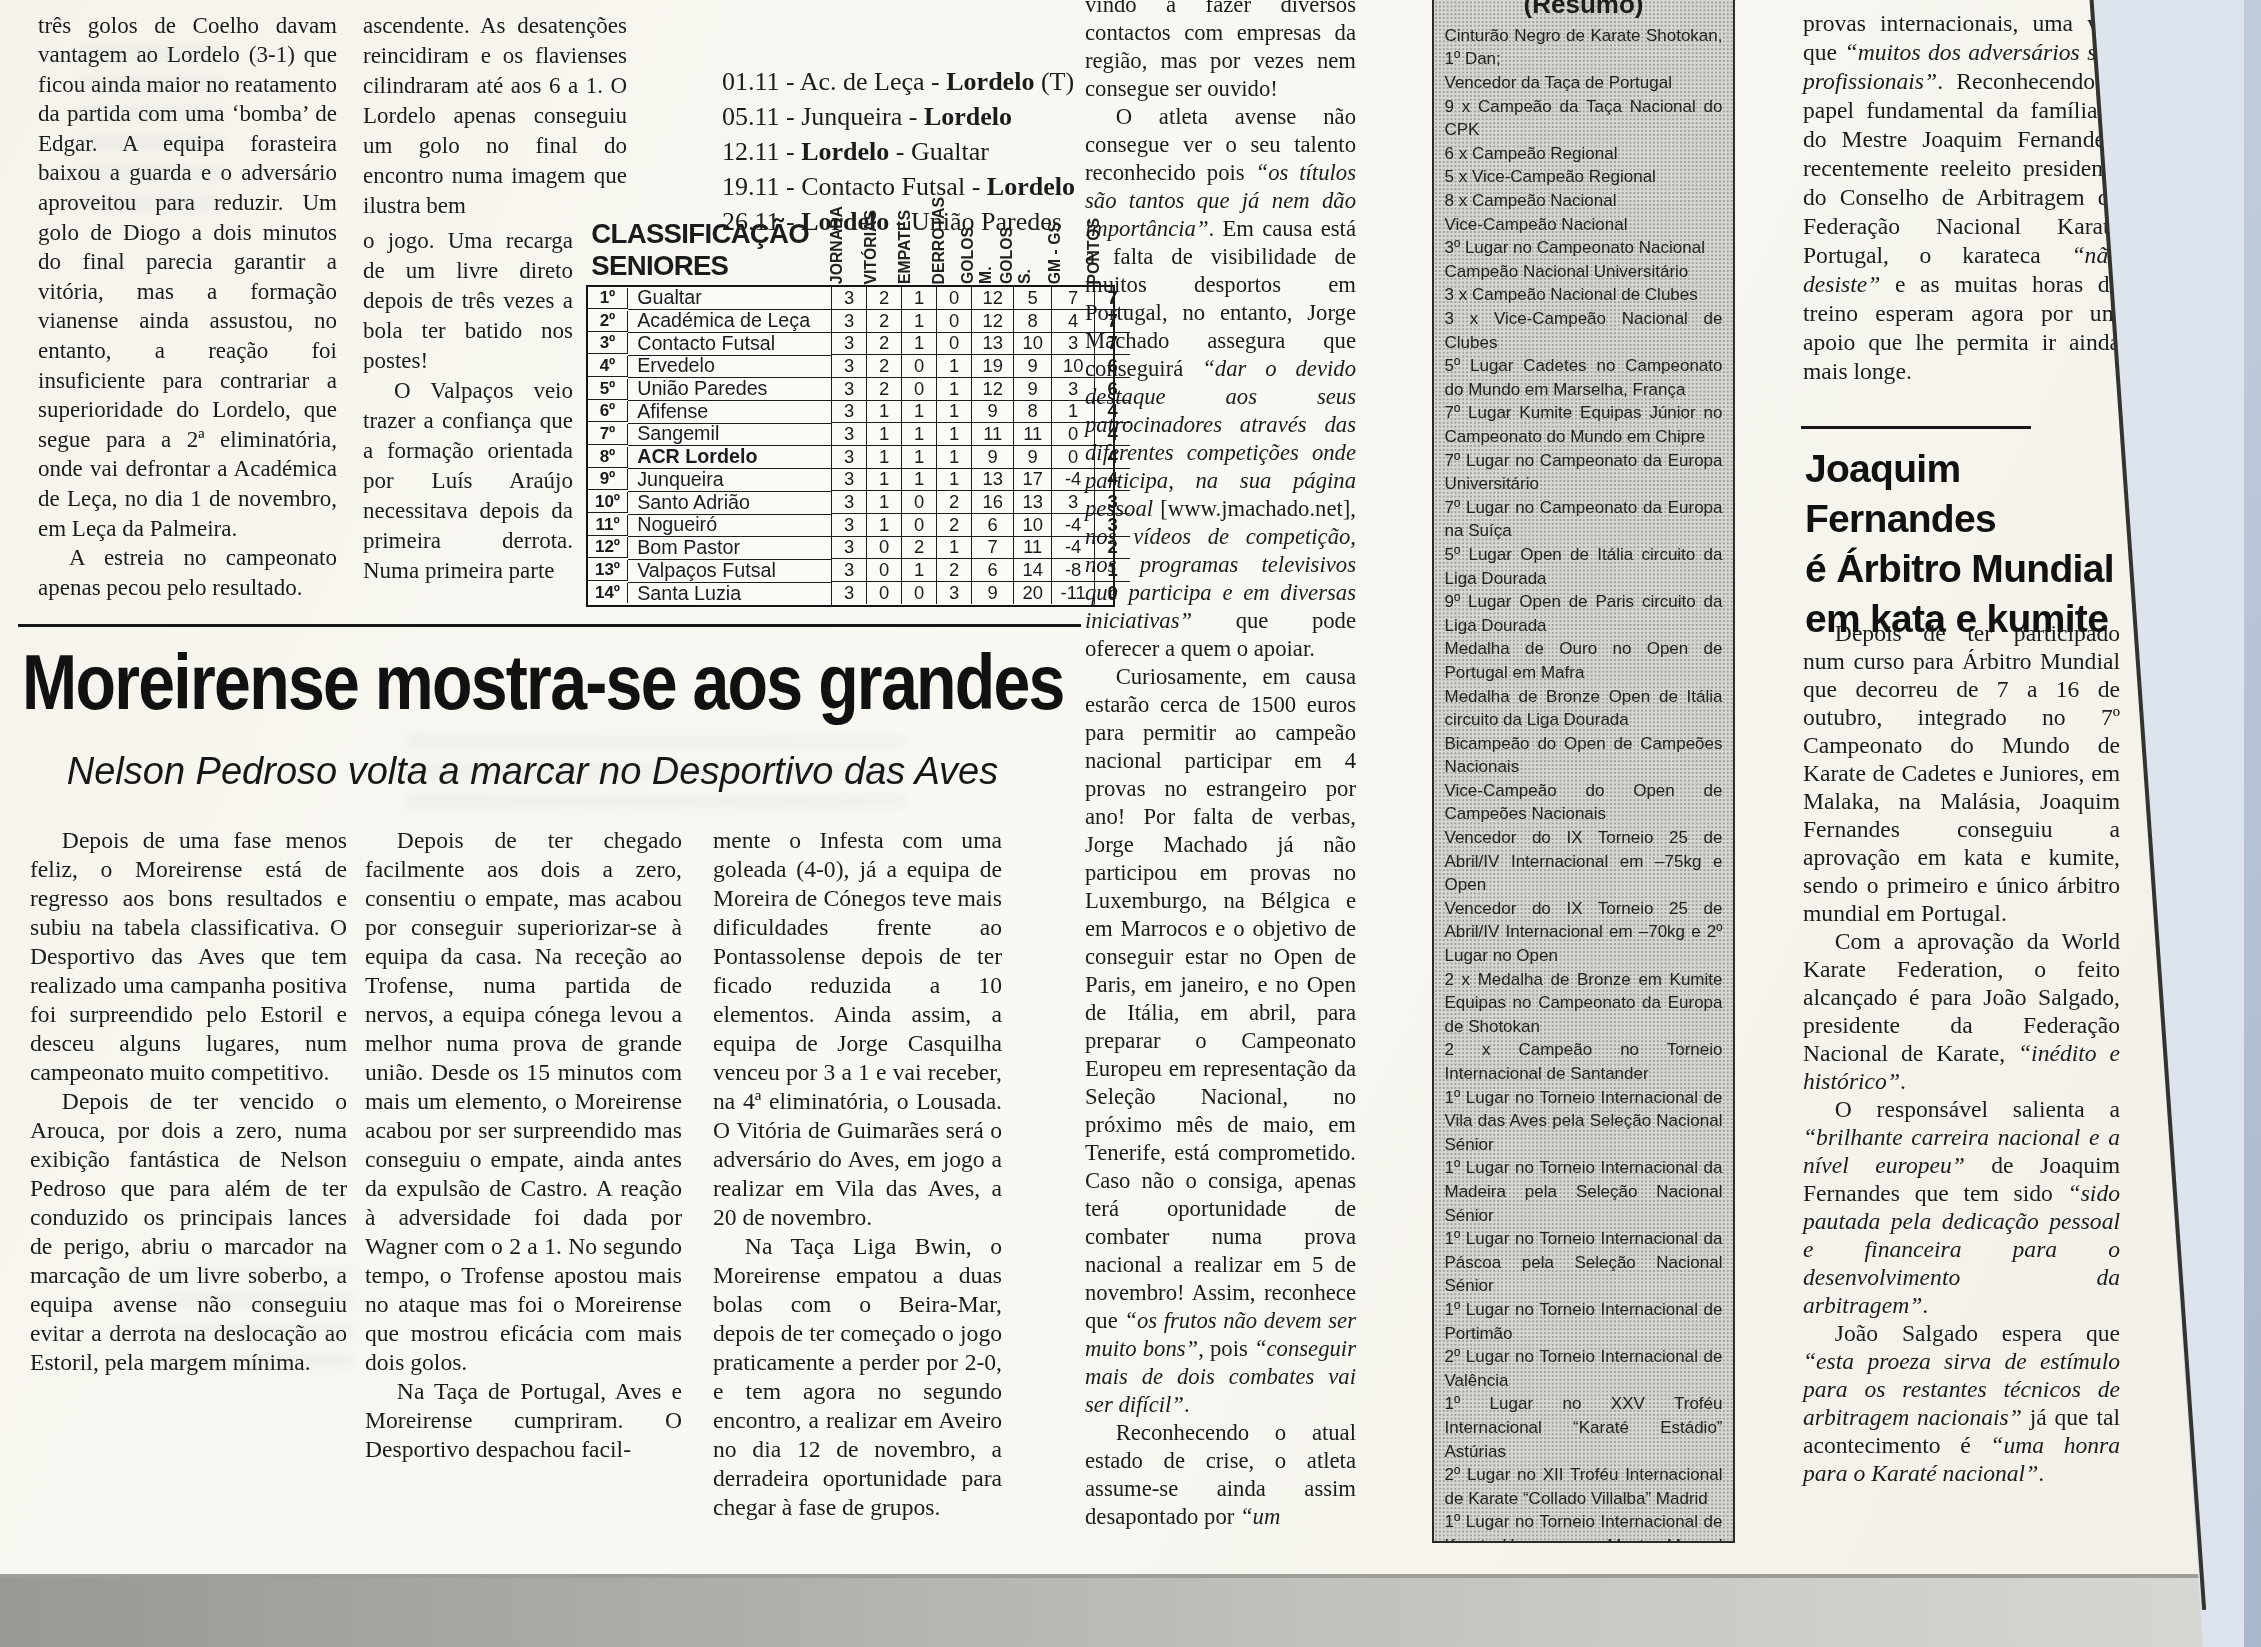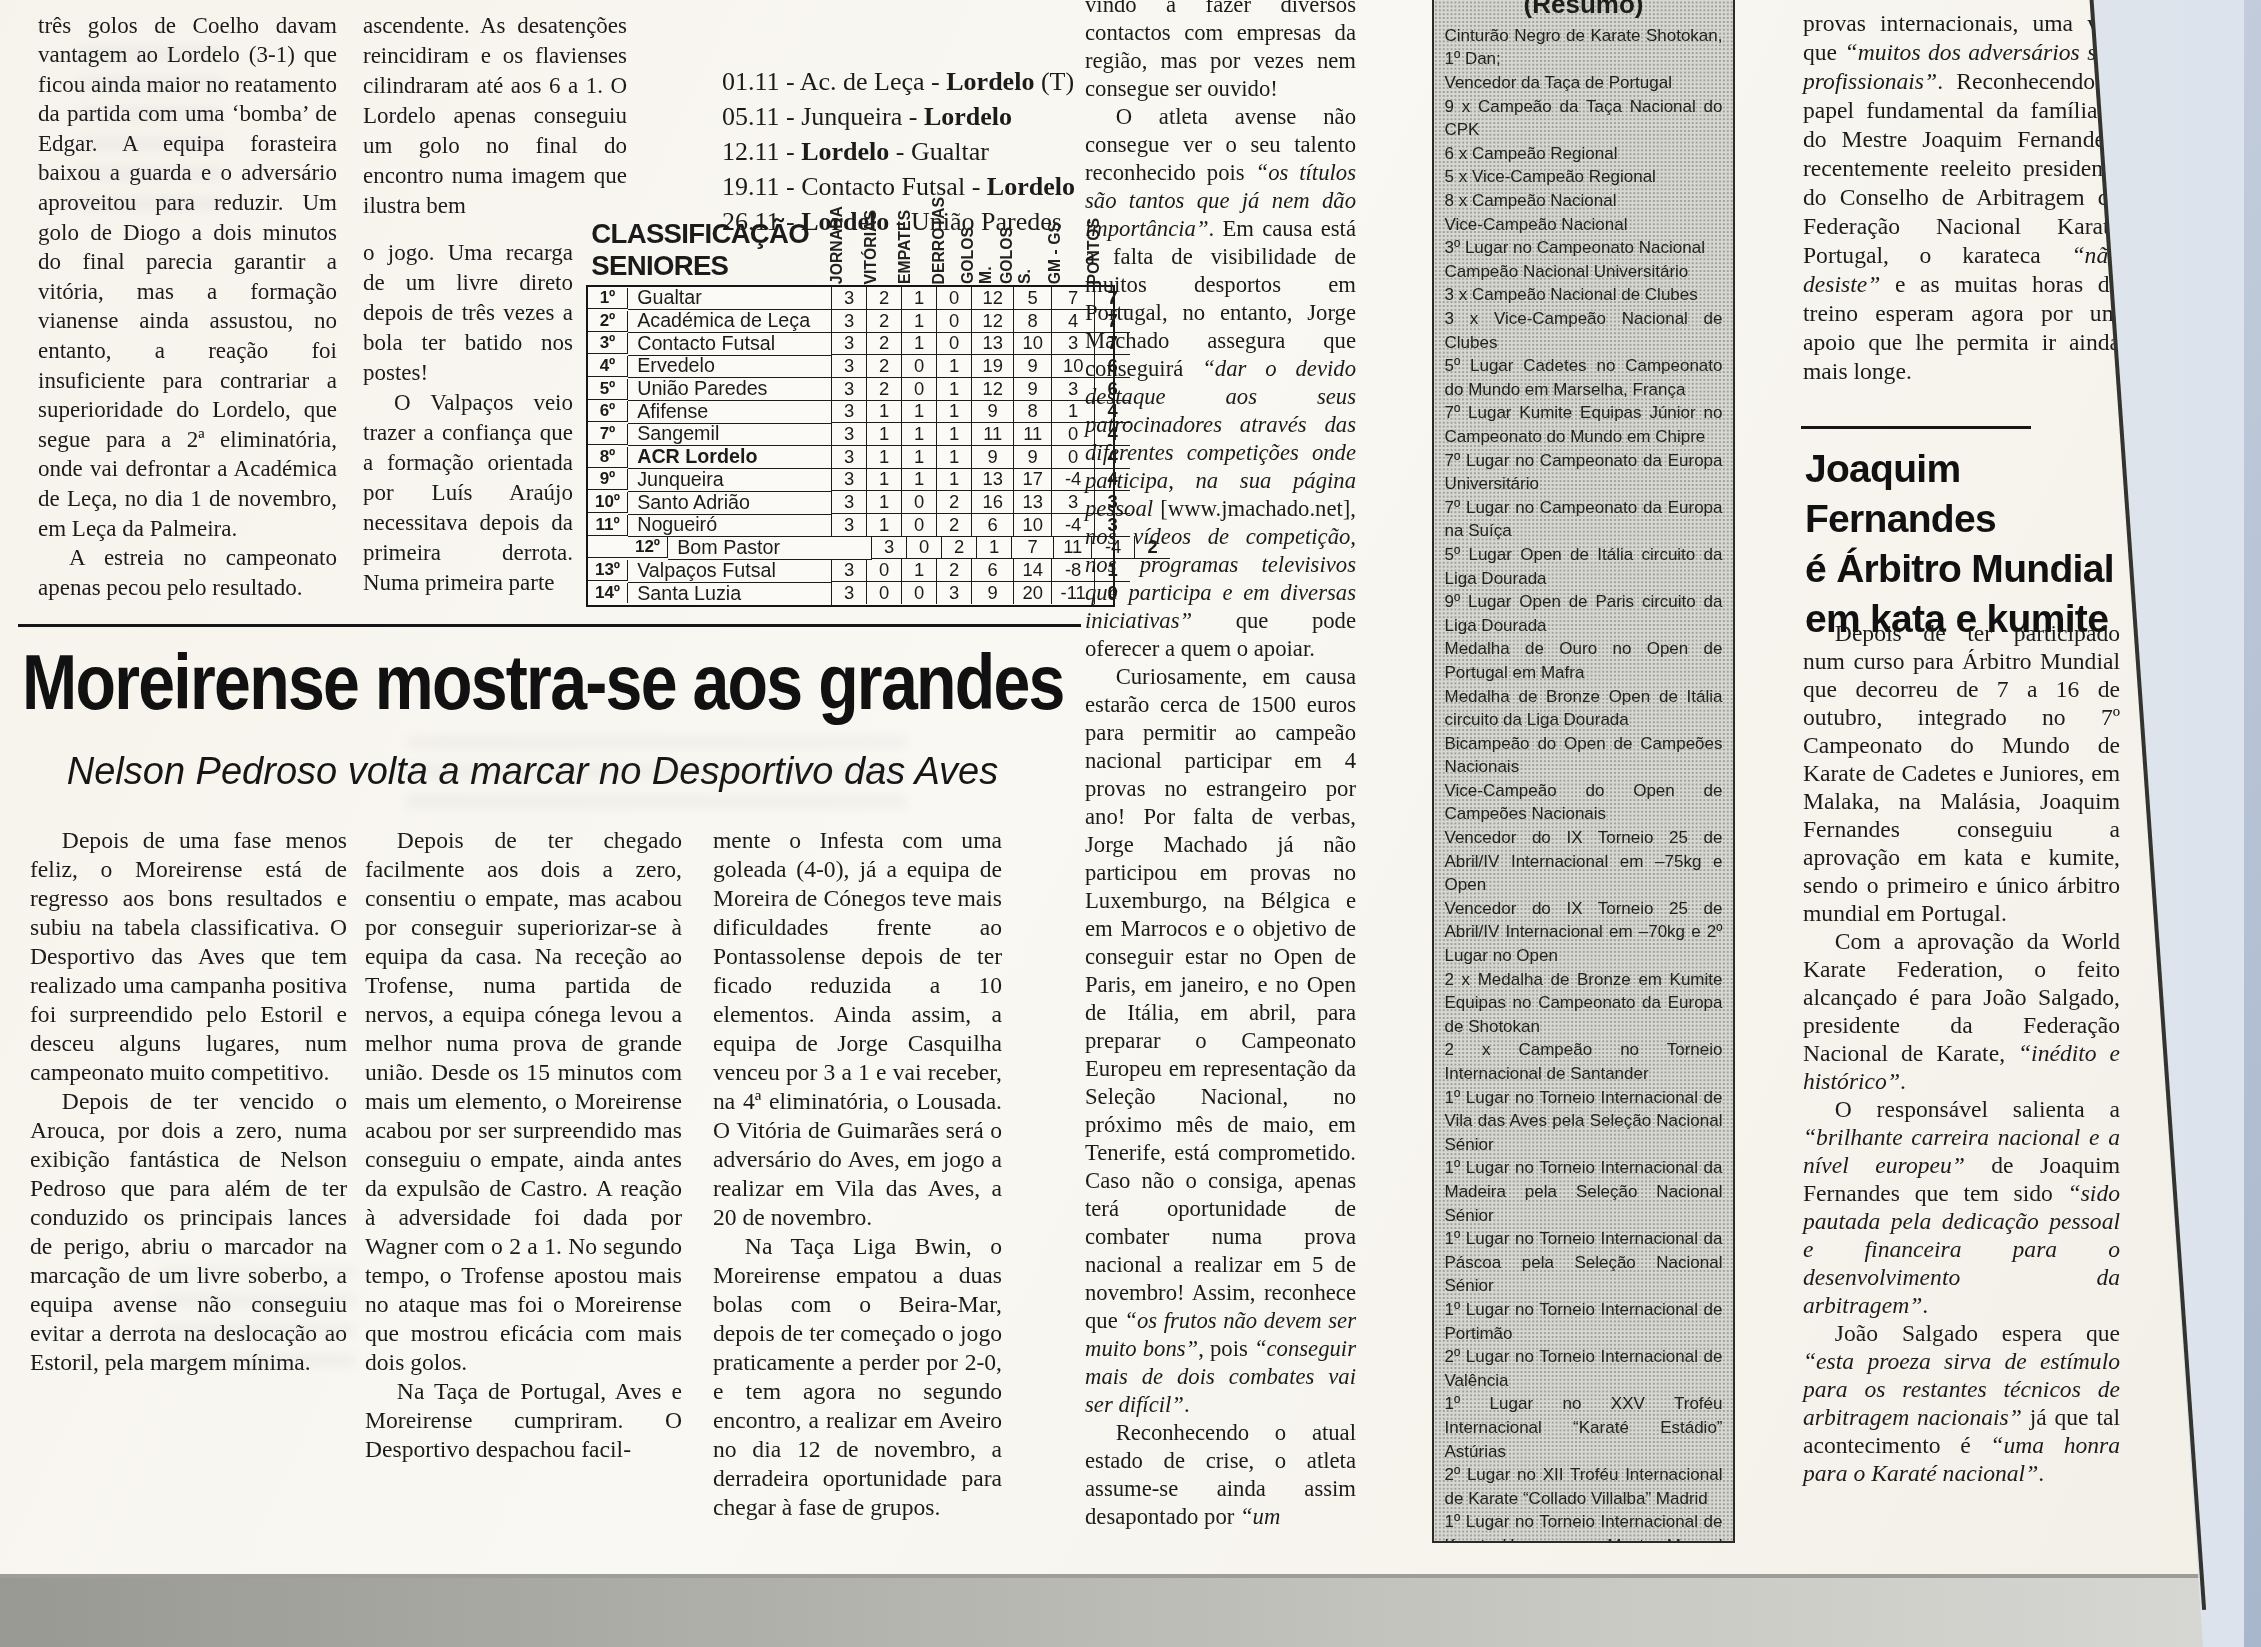--- a/index.html
+++ b/index.html
@@ -7,21 +7,21 @@
        background:#f7f4ee;font-family:"Liberation Serif","DejaVu Serif",serif;color:#1b1b1b;}
   .paper{position:absolute;left:0;top:0;width:2261px;height:1647px;
          background:linear-gradient(115deg,#f6f3ec 0%,#faf8f3 45%,#f2efe7 100%);}
   .abs{position:absolute;}
   
   .serifcol p{margin:0;text-indent:1.35em;text-align:justify;}
   .serifcol p.ni{text-indent:0;}
   .serifcol em{font-style:italic;}
   #top-col1{left:38px;top:10.5px;width:299px;font-size:23px;line-height:29.6px;}
   #top-col2-wide{left:363px;top:10.5px;width:264px;font-size:23px;line-height:30px;}
-  #top-col2-narrow{left:363px;top:226px;width:210px;font-size:23px;line-height:30px;margin-top:12px;}
+  #top-col2-narrow{left:363px;top:226px;width:210px;font-size:23px;line-height:30px;}
   #karate-col{left:1085px;top:-9.2px;width:271px;font-size:22.7px;line-height:28px;}
   #right-col{left:1803px;top:9.2px;width:317px;font-size:23.6px;line-height:29px;}
   #right-col-body{left:1803px;top:619px;width:317px;font-size:23.6px;line-height:28px;}
   #bottom-col1{left:30px;top:826px;width:317px;font-size:23.6px;line-height:29px;}
   #bottom-col2{left:365px;top:826px;width:317px;font-size:23.6px;line-height:29px;}
   #bottom-col3{left:713px;top:826px;width:289px;font-size:23.6px;line-height:29px;}
   
   #fixtures{left:722px;top:37px;width:407px;font-size:26px;line-height:35px;margin-top:27px;}
   #fixtures .fx{white-space:nowrap;}
   #fixtures b{font-weight:bold;}
@@ -258,21 +258,21 @@
           <div class="stcell" style="width: 34px; flex: 0 0 34px;">3</div>
           <div class="stcell" style="width: 34px; flex: 0 0 34px;">1</div>
           <div class="stcell" style="width: 34px; flex: 0 0 34px;">0</div>
           <div class="stcell" style="width: 34px; flex: 0 0 34px;">2</div>
           <div class="stcell" style="width: 41px; flex: 0 0 41px;">6</div>
           <div class="stcell" style="width: 37px; flex: 0 0 37px;">10</div>
           <div class="stcell" style="width: 42px; flex: 0 0 42px;">-4</div>
           <div class="stcell pts" style="width: 35px; flex: 0 0 35px;">3</div>
         </div>
         <div class="strow">
-          <div class="stcell rank" style="width: 39px; flex: 0 0 39px; padding-left: 40px;">12º</div>
+          <div class="stcell rank" style="width: 39px; flex: 0 0 39px;">12º</div>
           <div class="stcell team" style="width: 194px; flex: 0 0 194px;">Bom Pastor</div>
           <div class="stcell" style="width: 34px; flex: 0 0 34px;">3</div>
           <div class="stcell" style="width: 34px; flex: 0 0 34px;">0</div>
           <div class="stcell" style="width: 34px; flex: 0 0 34px;">2</div>
           <div class="stcell" style="width: 34px; flex: 0 0 34px;">1</div>
           <div class="stcell" style="width: 41px; flex: 0 0 41px;">7</div>
           <div class="stcell" style="width: 37px; flex: 0 0 37px;">11</div>
           <div class="stcell" style="width: 42px; flex: 0 0 42px;">-4</div>
           <div class="stcell pts" style="width: 35px; flex: 0 0 35px;">2</div>
         </div>

